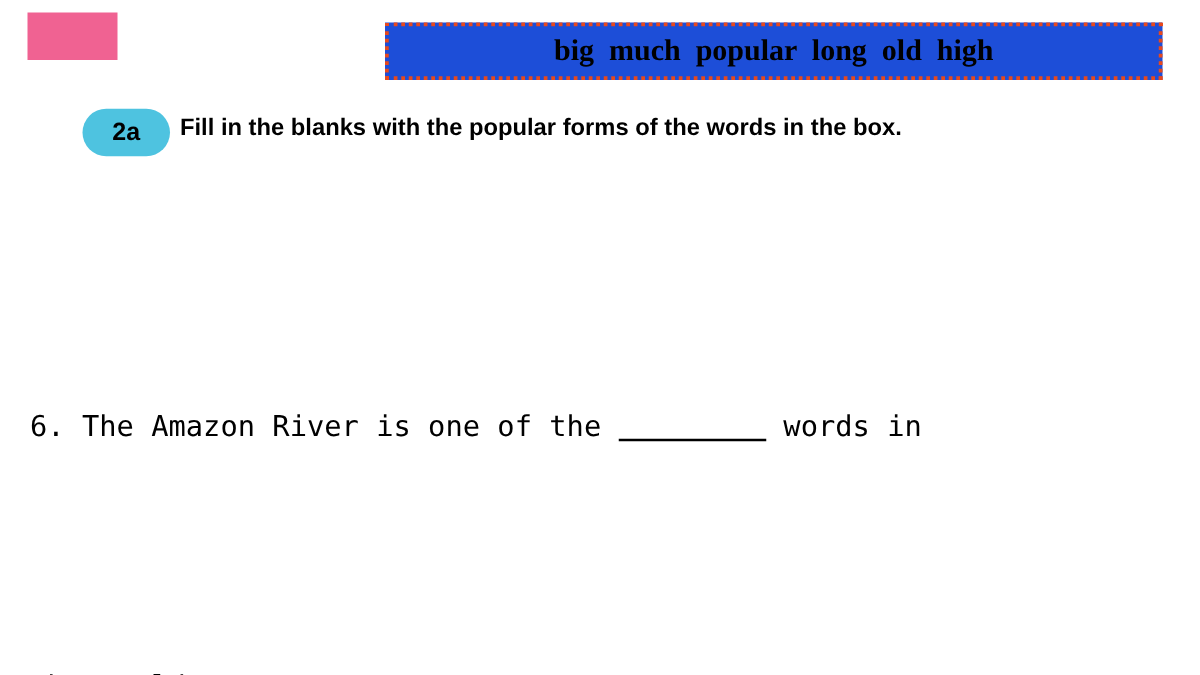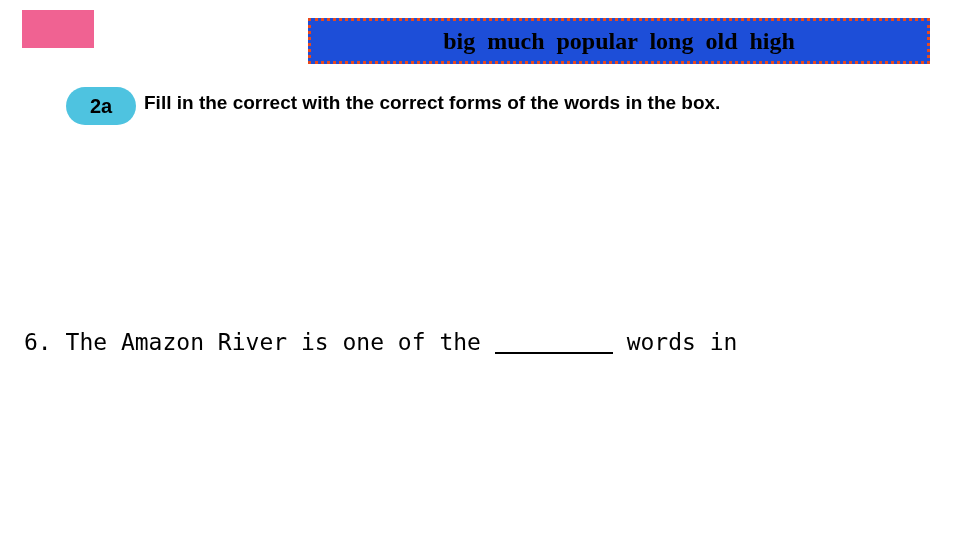--- a/index.html
+++ b/index.html
@@ -154,21 +154,21 @@
   <div class="title-highlight"></div>
 
   <div class="word-box">
     <div class="word-box-text">big  much  popular  long  old  high</div>
   </div>
 </div>
 
 <div class="instruction-row">
   <div class="badge"></div>
   <div class="badge-label">2a</div>
-  <div class="instruction-text">Fill in the correct with the correct forms of the words in the box.</div>
+  <div class="instruction-text">Fill in the blanks with the popular forms of the words in the box.</div>
 </div>
 
 <div class="exercise">
 
   <div class="line"><span>6. The Amazon River is one of the </span><span class="blank blank-w1"></span><span> words in</span></div>
 
   <div class="line"><span>the world.</span></div>
 
   
 

